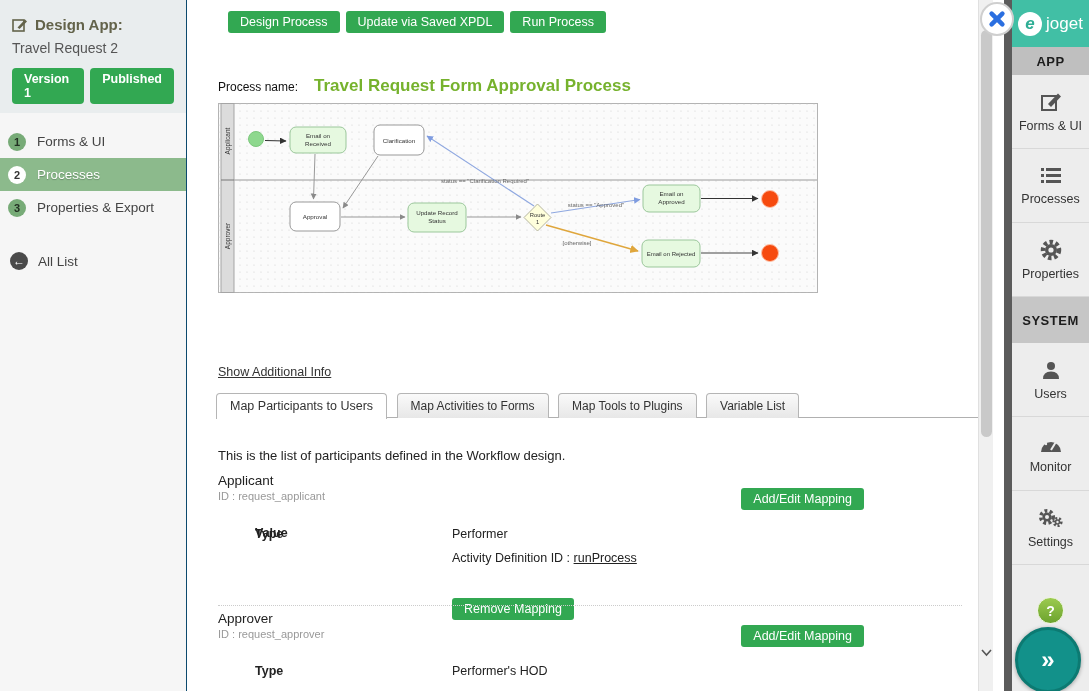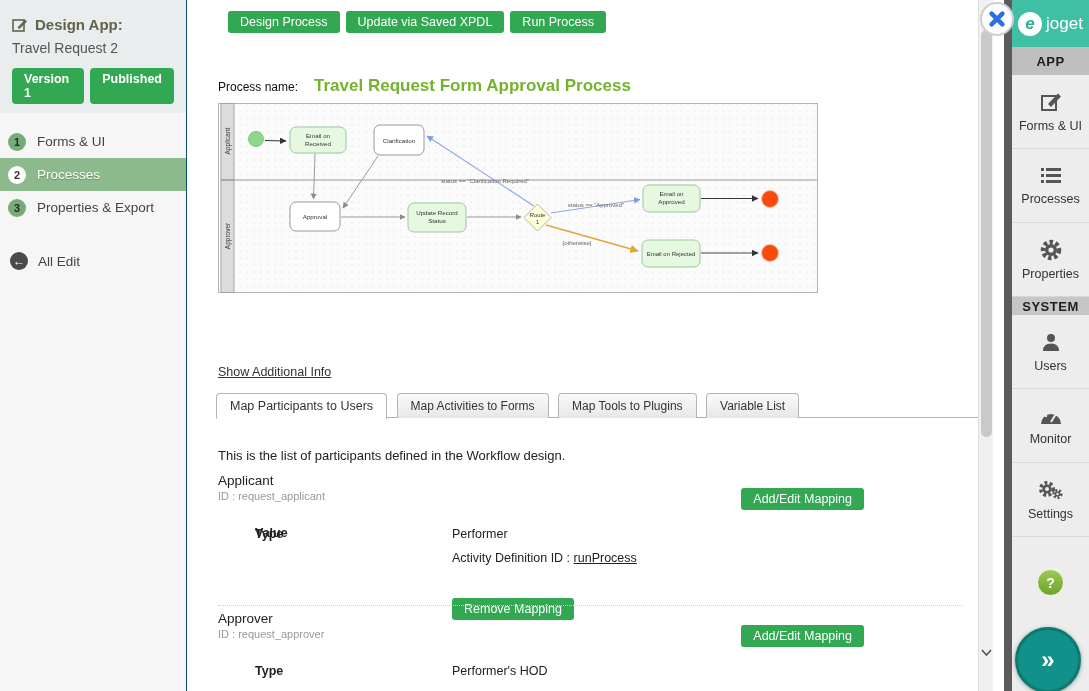--- a/index.html
+++ b/index.html
@@ -66,21 +66,21 @@
   #dark-strip{left:1004px;top:0;width:8px;height:691px;background:#5b5b5b;}
 
   
   #right-sidebar{left:1012px;top:0;width:77px;height:691px;background:#ededed;}
   .rs-logo{height:47px;background:#41bfa5;display:flex;align-items:center;justify-content:center;gap:4px;}
   .logo-circle{width:24px;height:24px;border-radius:50%;background:#fff;color:#2fae95;font-weight:bold;font-size:17px;font-style:italic;
     display:flex;align-items:center;justify-content:center;}
   .logo-text{color:#fff;font-size:17px;}
   .rs-section-header{height:28px;background:#bfbfbf;display:flex;align-items:center;justify-content:center;
     font-size:13px;font-weight:bold;color:#1d1d1d;letter-spacing:.5px;}
-  .rs-section-header.system{height:18px;background:#c6c6c6;}
+  .rs-section-header.system{height:46px;background:#c6c6c6;}
   .rs-item{height:74px;display:flex;flex-direction:column;align-items:center;justify-content:center;gap:6px;
     font-size:12.5px;color:#333;border-bottom:1px solid #d8d8d8;box-sizing:border-box;cursor:pointer;background:#ededed;}
   .rs-help{margin-top:32px;display:flex;justify-content:center;}
   .help-circle{width:25px;height:25px;border-radius:50%;background:linear-gradient(#9ccb50,#6ca32e);color:#fff;
     font-weight:bold;font-size:14px;display:flex;align-items:center;justify-content:center;border:1px solid #eef5e0;cursor:pointer;}
   .rs-round-btn{position:absolute;left:3px;top:627px;width:66px;height:66px;border-radius:50%;background:#12918a;
     border:3px solid #0c7a72;box-sizing:border-box;display:flex;align-items:center;justify-content:center;
     color:#fff;font-size:24px;font-weight:bold;cursor:pointer;box-shadow:0 1px 4px rgba(0,0,0,.35);}
   .icon-svg{display:block;}
 </style>
@@ -113,21 +113,21 @@
       <span class="num">2</span>
       <span>Processes</span>
     </div>
     <div class="ls-nav-row">
       <span class="num">3</span>
       <span>Properties &amp; Export</span>
     </div>
   </div>
   <div class="ls-allapps">
     <span class="back-circle">←</span>
-    <span>All Edit</span>
+    <span>All List</span>
   </div>
 </div>
 
 <div id="main" class="abs">
 
   <div class="toolbar abs">
     <button class="btn-green">Design Process</button>
     <button class="btn-green">Update via Saved XPDL</button>
     <button class="btn-green">Run Process</button>
   </div>

